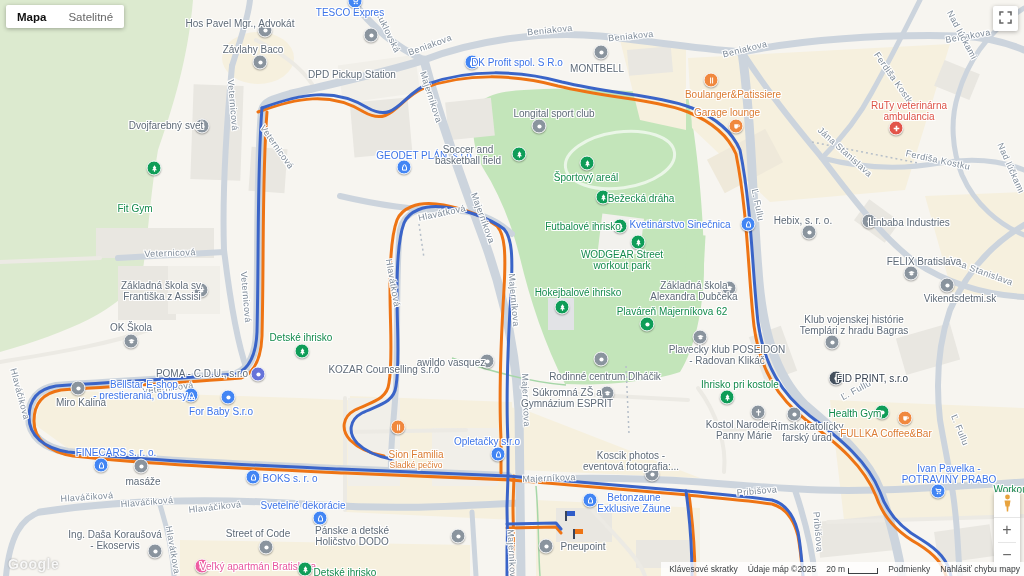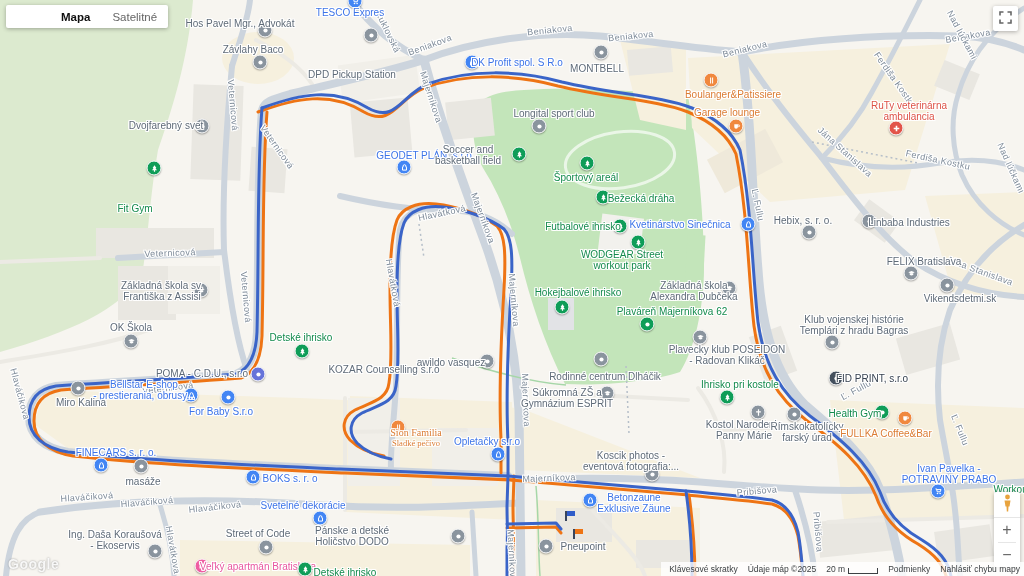--- a/index.html
+++ b/index.html
@@ -12,21 +12,21 @@
   .c-gray{color:#5f6b78}.c-green{color:#138a4c}.c-blue{color:#3d74e8}.c-orange{color:#db7c33}
   .c-pink{color:#e8579f}.c-red{color:#dd5247}.c-dark{color:#374250}
   .poi-icon{position:absolute;width:13px;height:13px;border-radius:50%;border:1.5px solid #fff;
     box-shadow:0 1px 1.5px rgba(0,0,0,.3);transform:translate(-50%,-50%);display:flex;align-items:center;justify-content:center;}
   .poi-icon svg{width:8px;height:8px;fill:#fff;}
   .marker{position:absolute;transform:translate(-1px,-100%);}
   .marker .pole{width:1.5px;height:10px;background:#39455c;}
   .marker .cloth{position:absolute;left:1.5px;top:0;width:8px;height:5px;}
   
   .maptype{position:absolute;left:6px;top:5px;height:23px;background:#fff;border-radius:2px;
-    box-shadow:0 1px 4px rgba(0,0,0,.3);display:flex;align-items:center;padding-left:44px;}
+    box-shadow:0 1px 4px rgba(0,0,0,.3);display:flex;align-items:center;}
   .maptype button{border:none;background:none;height:100%;padding:0 11px;font-family:inherit;font-size:11.5px;cursor:pointer;}
   .maptype .active{font-weight:bold;color:#111;}
   .maptype .idle{color:#666;}
   
   .fs-btn{position:absolute;right:6px;top:6px;width:25px;height:25px;background:#fff;border:none;border-radius:2px;
     box-shadow:0 1px 4px rgba(0,0,0,.3);cursor:pointer;display:flex;align-items:center;justify-content:center;padding:0;}
   
   .ctrl-stack{position:absolute;right:4px;top:492px;width:26px;background:#fff;border-radius:2px;
     box-shadow:0 1px 4px rgba(0,0,0,.3);display:flex;flex-direction:column;align-items:center;}
   .pegman{width:26px;height:25px;display:flex;align-items:center;justify-content:center;cursor:grab;border-bottom:1px solid #e6e6e6;}
@@ -586,21 +586,21 @@
         </svg>
       </div>
       <div class="poi-label halo c-blue" style="left: 487px; top: 441px;">
         <div>Opletačky s.r.o</div>
       </div>
       <div class="poi-icon" style="left: 398px; top: 427px; background: rgb(240, 136, 62);">
         <svg viewBox="0 0 8 8" fill="#fff">
           <path d="M2.6,1 h1 v6 h-1 z M4.6,1 h1 v6 h-1 z"></path>
         </svg>
       </div>
-      <div class="poi-label halo c-orange" style="left: 416px; top: 438px; font-family: Liberation Serif, serif;">
+      <div class="poi-label halo c-orange" style="left: 416px; top: 460px;">
         <div>Sion Familia</div>
         <div class="sub">Sladké pečivo</div>
       </div>
       <div class="poi-icon" style="left: 458px; top: 536px; background: rgb(138, 148, 158);">
         <svg viewBox="0 0 8 8" fill="#fff">
           <circle cx="4" cy="4" r="2.1"></circle>
         </svg>
       </div>
       <div class="poi-label halo c-gray" style="left: 352px; top: 536px;">
         <div>Pánske a detské</div>

